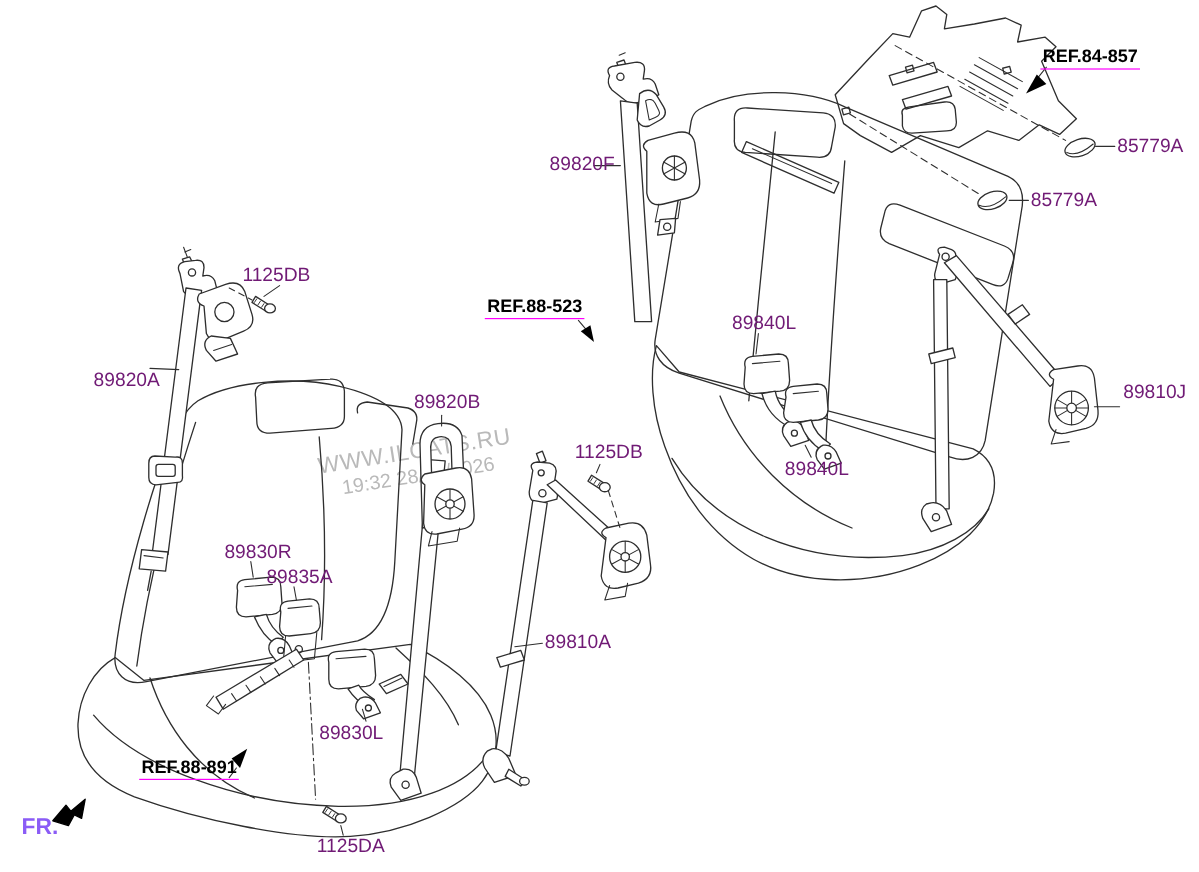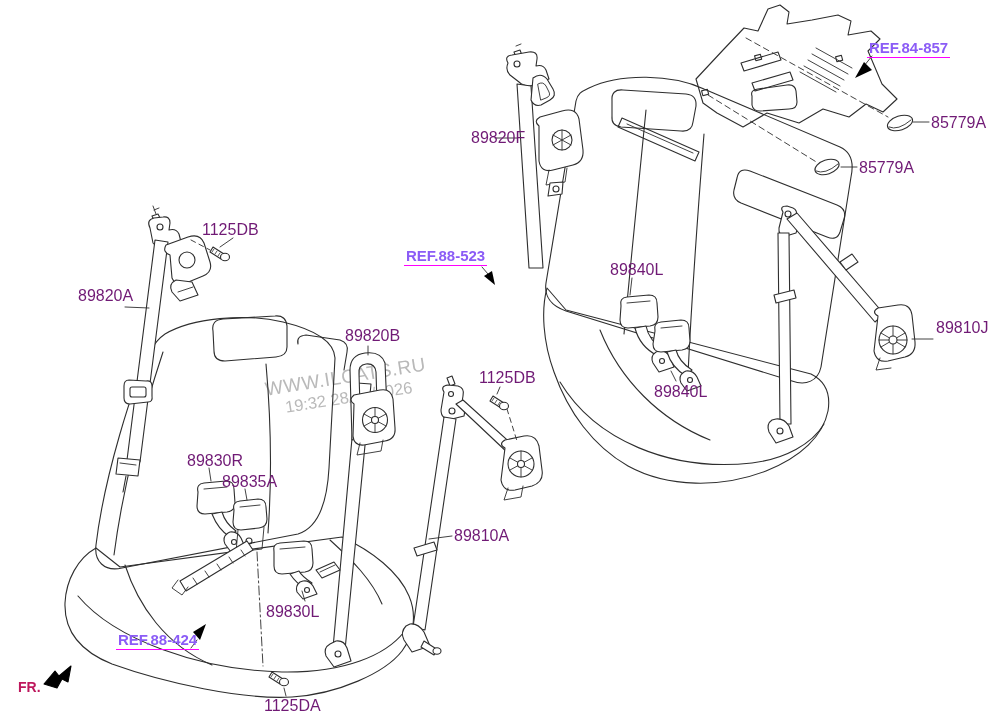--- a/index.html
+++ b/index.html
@@ -13,25 +13,25 @@
     user-select:none;
   }
   .wm .l1{font-size:19px;letter-spacing:0.5px;}
   .wm .l2{font-size:16.5px;}
   svg.art{position:absolute;left:0;top:0;}
   .part-label{
     position:absolute;font-size:16px;color:#701a75;white-space:nowrap;line-height:1;
     letter-spacing:0;
   }
   .ref-label{
-    position:absolute;font-size:15px;color:#8b5cf6;white-space:nowrap;line-height:1;
+    position:absolute;font-size:15px;color:#000000;white-space:nowrap;line-height:1;
     border-bottom:1.5px solid #ff00ff;padding:0 2px 2px 2px;font-weight:bold;
   }
   .fr-label{
-    position:absolute;font-size:14px;font-weight:bold;color:#be185d;line-height:1;
+    position:absolute;font-size:19px;font-weight:bold;color:#8b5cf6;line-height:1;
   }
 </style>
 </head>
 <body>
 
 <div class="stage">
 
   <div class="wm">
     <div class="l1">WWW.ILCATS.RU</div>
     <div class="l2">19:32 28/04/2026</div>
@@ -289,32 +289,32 @@
       <path d="M191,648 L197,640" stroke-width="0.9"></path>
       <path d="M206,624 L193,632 L200,640 Z" fill="#000" stroke="none"></path>
     </g>
 
     <g>
       <path d="M44,684 L55,671 L59,676 L71,666 L68,682 L62,679 L57,688 Z" fill="#000" stroke="#000"></path>
     </g>
   </svg>
 
   <div class="part-label" style="left:202px;top:222px">1125DB</div>
-  <div class="part-label" style="left:78px;top:288px">89820A</div>
+  <div class="part-label" style="left:78px;top:310px">89820A</div>
   <div class="part-label" style="left:345px;top:328px">89820B</div>
-  <div class="part-label" style="left:471px;top:130px">89820F</div>
+  <div class="part-label" style="left:458px;top:130px">89820F</div>
   <div class="ref-label" style="left:867px;top:40px">REF.84-857</div>
   <div class="part-label" style="left:931px;top:115px">85779A</div>
   <div class="part-label" style="left:859px;top:160px">85779A</div>
   <div class="ref-label" style="left:404px;top:248px">REF.88-523</div>
   <div class="part-label" style="left:610px;top:262px">89840L</div>
   <div class="part-label" style="left:936px;top:320px">89810J</div>
   <div class="part-label" style="left:479px;top:370px">1125DB</div>
   <div class="part-label" style="left:654px;top:384px">89840L</div>
   <div class="part-label" style="left:187px;top:453px">89830R</div>
   <div class="part-label" style="left:222px;top:474px">89835A</div>
   <div class="part-label" style="left:454px;top:528px">89810A</div>
   <div class="part-label" style="left:266px;top:604px">89830L</div>
-  <div class="ref-label" style="left:116px;top:632px">REF.88-424</div>
+  <div class="ref-label" style="left:116px;top:632px">REF.88-891</div>
   <div class="part-label" style="left:264px;top:698px">1125DA</div>
   <div class="fr-label" style="left:18px;top:680px">FR.</div>
 
 </div>
 
 </body></html>

